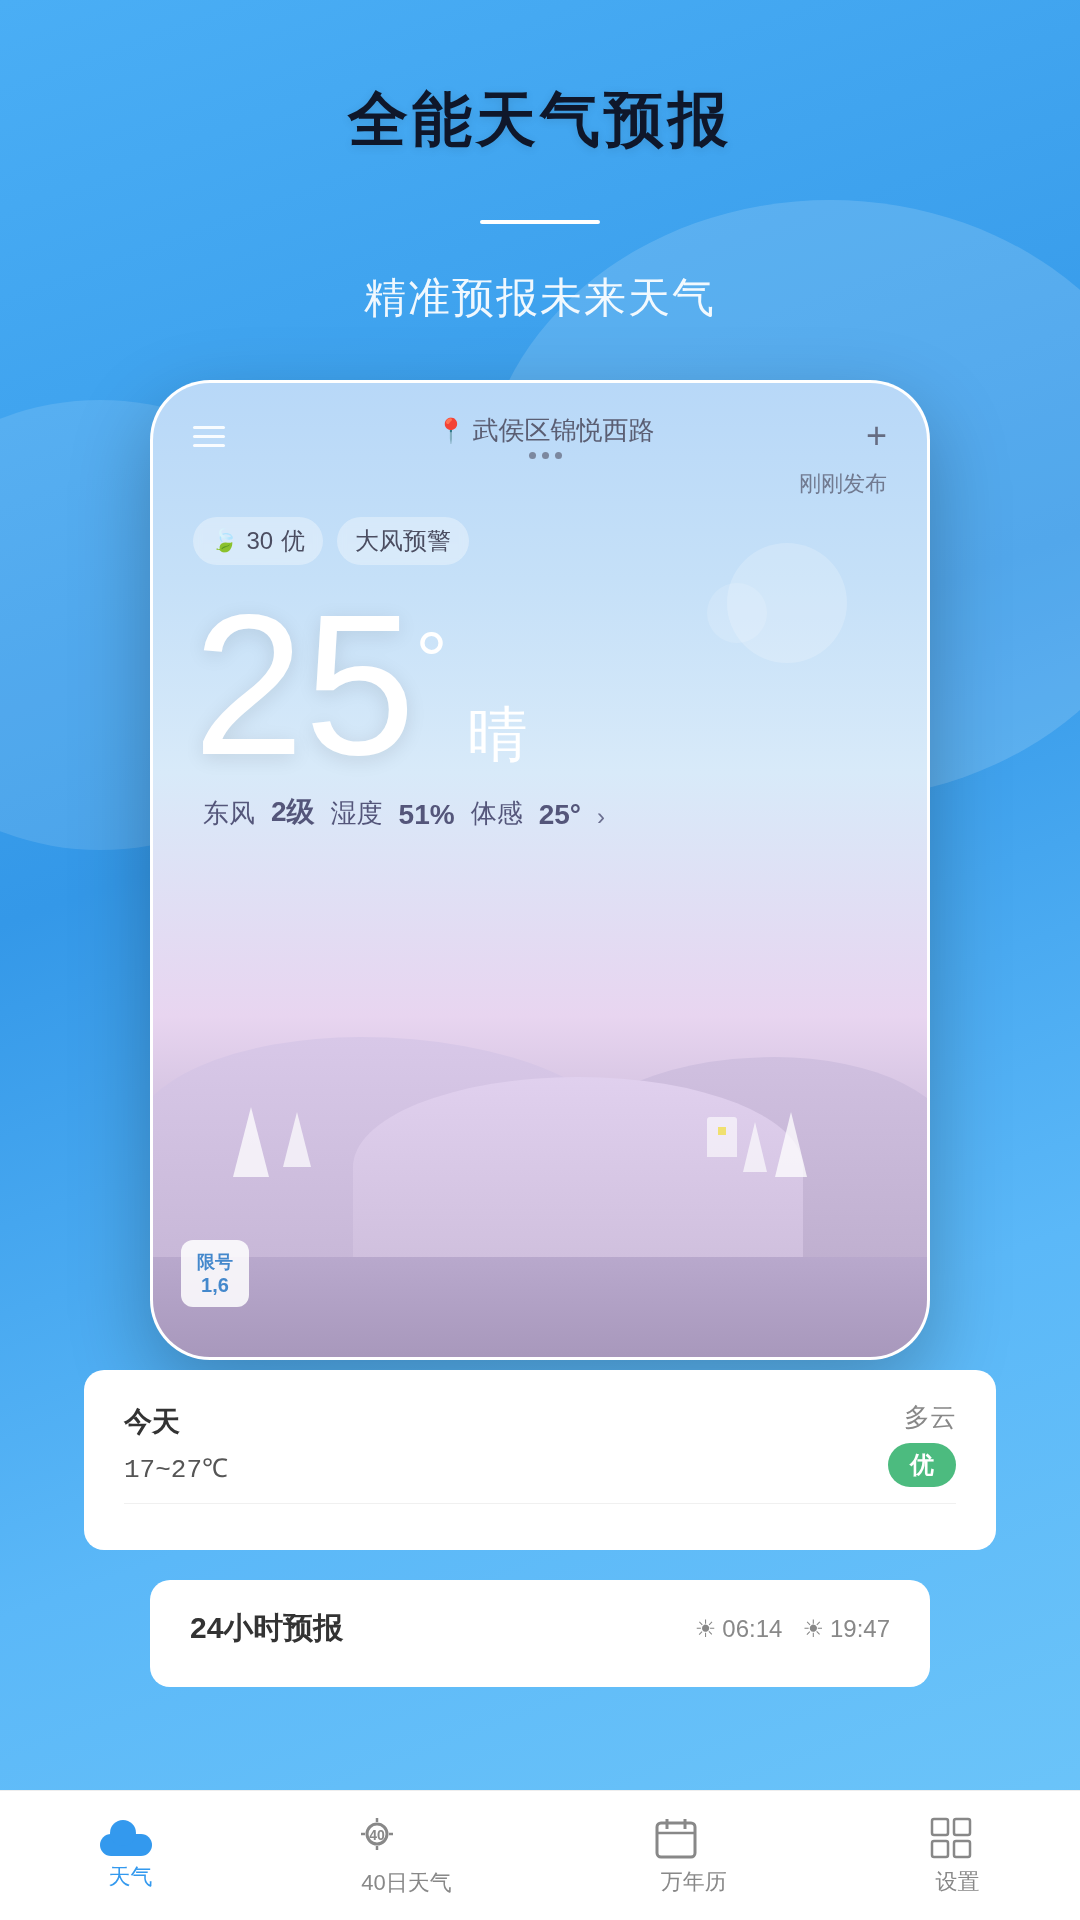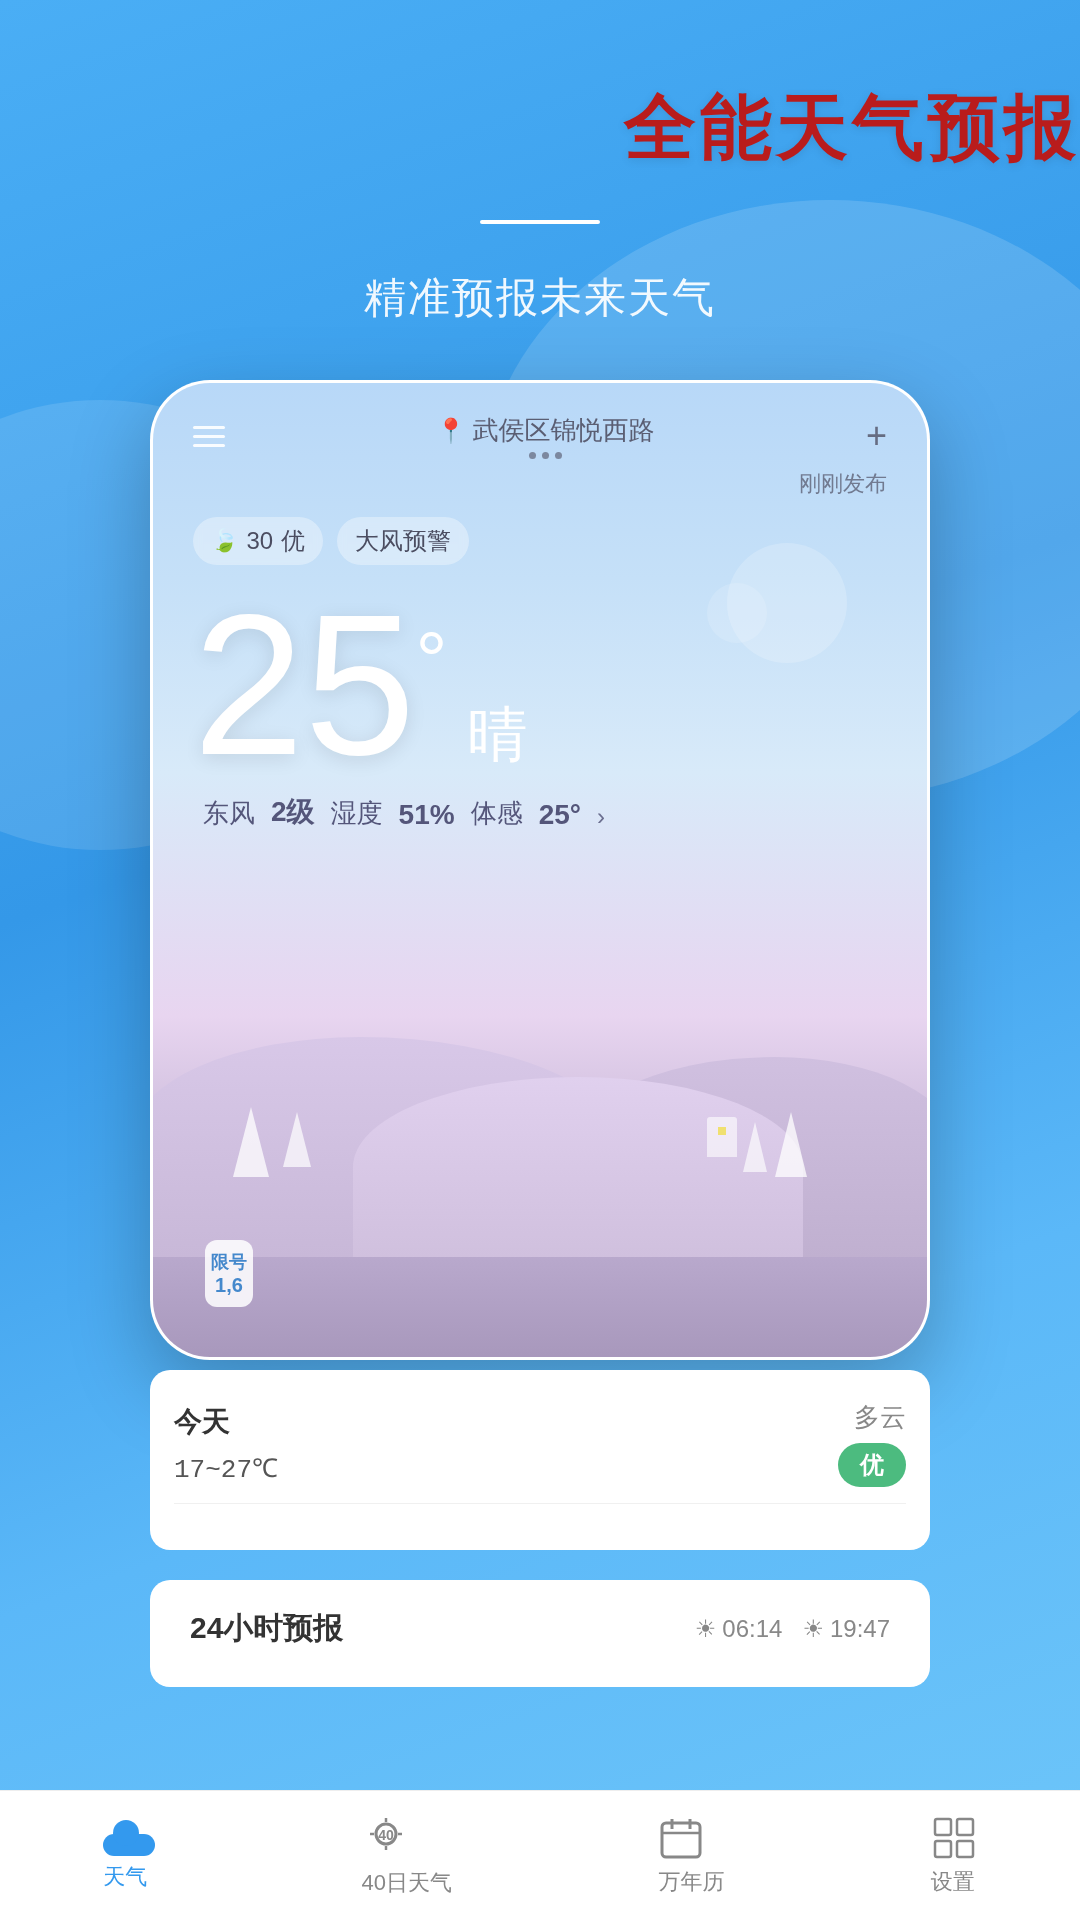--- a/index.html
+++ b/index.html
@@ -31,23 +31,23 @@
       background: rgba(255,255,255,0.12);
       top: 400px;
       left: -150px;
     }
 
     
     .hero-title {
       position: absolute;
       top: 80px;
       width: 100%;
-      text-align: right;
-      color: #b91c1c;
-      font-size: 72px;
+      text-align: center;
+      color: #0f172a;
+      font-size: 60px;
       font-weight: 700;
       letter-spacing: 4px;
       text-shadow: 0 2px 10px rgba(0,0,0,0.1);
     }
     .hero-divider {
       position: absolute;
       top: 220px;
       left: 50%;
       transform: translateX(-50%);
       width: 120px;
@@ -286,48 +286,48 @@
       height: 8px;
       background: #f0e070;
       top: 10px;
       left: 11px;
     }
 
     
     .restriction-badge {
       position: absolute;
       bottom: 50px;
-      left: 52px;
+      left: 28px;
       background: rgba(255,255,255,0.85);
       border-radius: 12px;
-      padding: 10px 6px;
+      padding: 10px 16px;
       text-align: center;
       z-index: 20;
     }
     .restriction-label {
       font-size: 18px;
       color: #4488cc;
       font-weight: 600;
     }
     .restriction-numbers {
       font-size: 20px;
       color: #4488cc;
       font-weight: 700;
     }
 
     
     .bottom-info-card {
       position: absolute;
       top: 1370px;
       left: 50%;
       transform: translateX(-50%);
-      width: 780px;
+      width: 912px;
       background: white;
       border-radius: 20px;
-      padding: 30px 24px;
+      padding: 30px 40px;
     }
 
     .forecast-row {
       display: flex;
       justify-content: space-between;
       align-items: center;
       margin-bottom: 16px;
     }
     .forecast-item {
       display: flex;
@@ -414,20 +414,21 @@
       border-top: 1px solid #eee;
     }
     .nav-item {
       display: flex;
       flex-direction: column;
       gap: 6px;
     }
     .nav-label {
       font-size: 22px;
       color: #888;
+      margin-left: 8px;
     }
     .nav-label.active {
       color: #3399ee;
     }
 
     
     .cloud-nav {
       width: 52px;
       height: 36px;
       position: relative;

